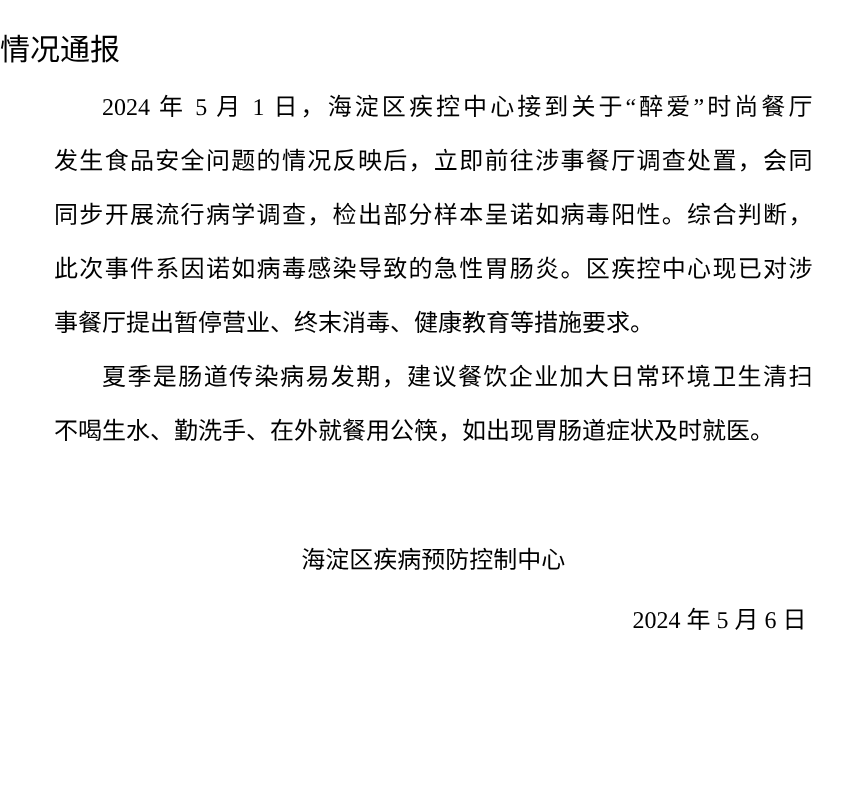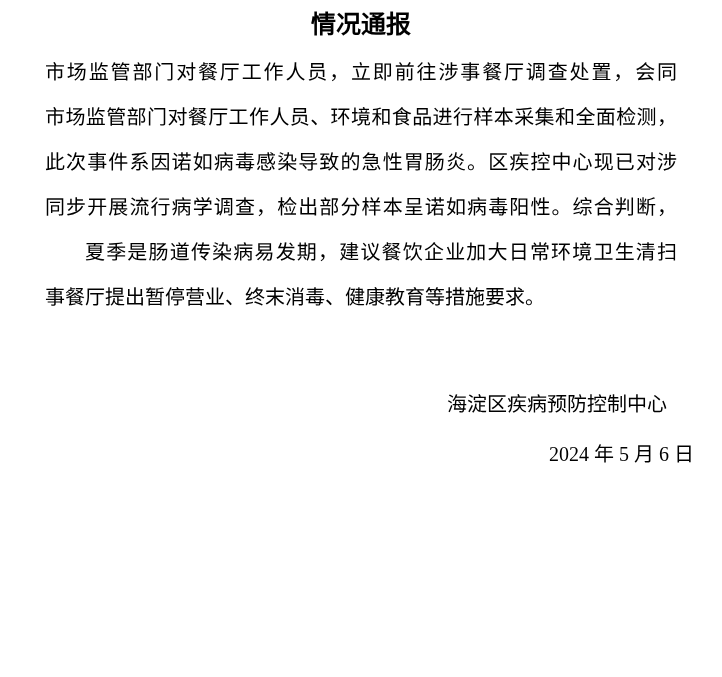--- a/index.html
+++ b/index.html
@@ -8,69 +8,69 @@
     width: 722px;
     height: 677px;
     background: #ffffff;
     color: #000000;
     font-family: "Liberation Serif", "DejaVu Serif", serif;
     overflow: hidden;
     box-sizing: border-box;
   }
   .doc-title {
     margin: 0;
-    padding-top: 10px;
-    text-align: center;
+    padding-top: 28px;
+    text-align: left;
     font-size: 25px;
     line-height: 30px;
-    font-weight: bold;
+    font-weight: normal;
   }
   .doc-body {
     margin-top: 10px;
     padding: 0 45px;
     font-size: 20px;
   }
   .text-line {
     height: 45px;
     line-height: 45px;
     text-align: justify;
     white-space: nowrap;
   }
   .text-line.fill {
     white-space: normal;
     text-align-last: justify;
   }
   .text-line.indent { text-indent: 2em; }
   .doc-signature {
     margin-top: 71px;
-    padding-right: 55px;
-    text-align: right;
+    text-align: center;
     font-size: 20px;
     line-height: 26px;
   }
   .doc-date {
     margin-top: 24px;
-    padding-right: 28px;
+    padding-right: 50px;
     text-align: right;
     font-size: 20px;
     line-height: 26px;
   }
 </style>
 </head>
 <body>
 
 <div class="page">
   <h1 class="doc-title">情况通报</h1>
 
   <div class="doc-body">
 
-      <div class="text-line fill">市场监管部门对餐厅工作人员，立即前往涉事餐厅调查处置，会同</div>
-      <div class="text-line fill">市场监管部门对餐厅工作人员、环境和食品进行样本采集和全面检测，</div>
+  <div class="text-line indent fill">2024 年 5 月 1 日，海淀区疾控中心接到关于“醉爱”时尚餐厅</div>
+      <div class="text-line fill">发生食品安全问题的情况反映后，立即前往涉事餐厅调查处置，会同</div>
+      <div class="text-line fill">同步开展流行病学调查，检出部分样本呈诺如病毒阳性。综合判断，</div>
       <div class="text-line fill">此次事件系因诺如病毒感染导致的急性胃肠炎。区疾控中心现已对涉</div>
-      <div class="text-line fill">同步开展流行病学调查，检出部分样本呈诺如病毒阳性。综合判断，</div>
+      <div class="text-line">事餐厅提出暂停营业、终末消毒、健康教育等措施要求。</div>
       <div class="text-line indent fill">夏季是肠道传染病易发期，建议餐饮企业加大日常环境卫生清扫</div>
-      <div class="text-line">事餐厅提出暂停营业、终末消毒、健康教育等措施要求。</div>
+      <div class="text-line">不喝生水、勤洗手、在外就餐用公筷，如出现胃肠道症状及时就医。</div>
     </div>
 
   <div class="doc-signature">海淀区疾病预防控制中心</div>
 
   <div class="doc-date">2024 年 5 月 6 日</div>
 </div>
 
 </body></html>

